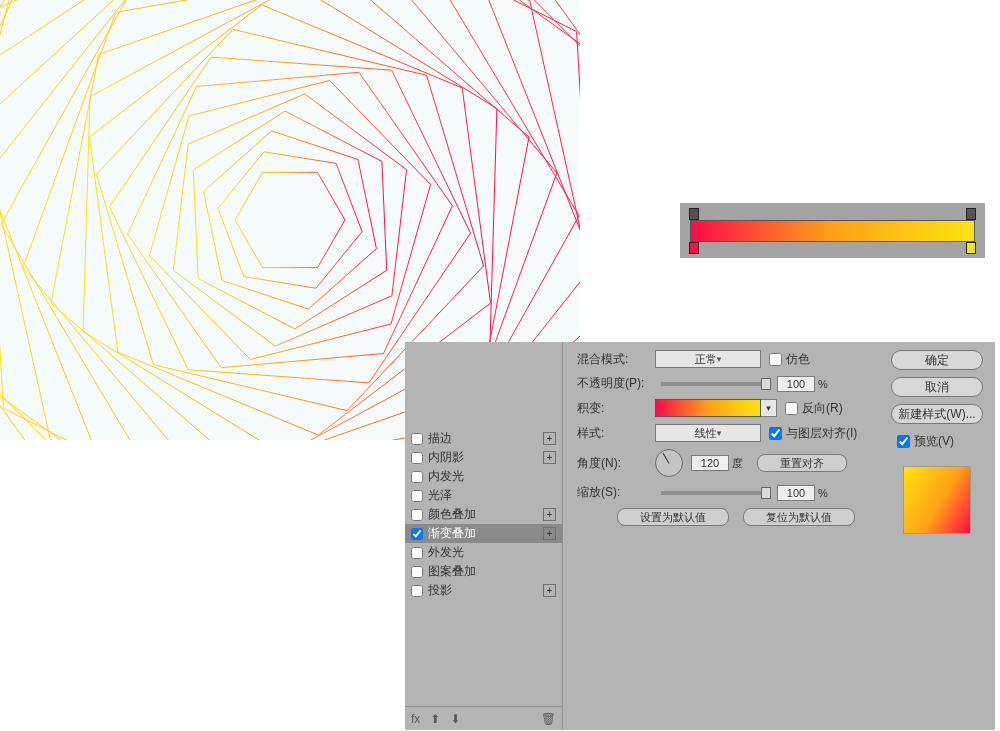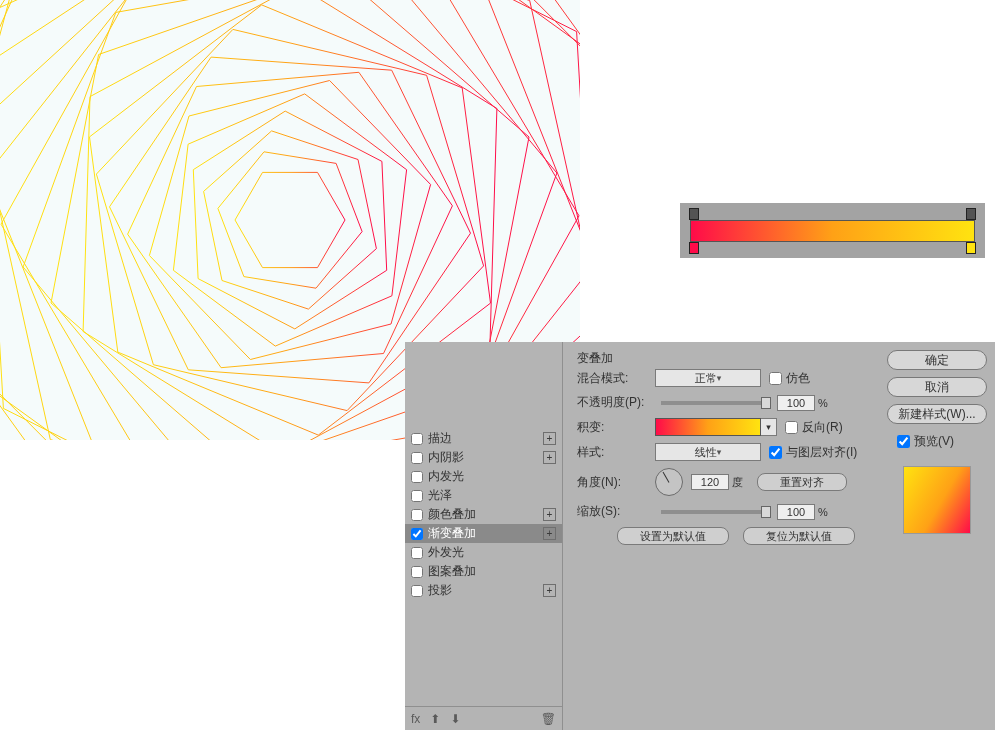--- a/index.html
+++ b/index.html
@@ -227,21 +227,21 @@
 
   
   .rightcol {
     width: 116px;
     padding: 8px 10px;
     display: flex;
     flex-direction: column;
     align-items: center;
   }
   .dlg-btn {
-    width: 100px;
+    width: 92px;
     height: 20px;
     background: #d7d7d7;
     border: 1px solid #787878;
     border-radius: 10px;
     font-size: 12px;
     text-align: center;
     line-height: 18px;
     margin-bottom: 7px;
   }
   .preview-row {
@@ -359,21 +359,20 @@
     <div class="styles-footer">
       <span>fx</span>
       <span>⬆</span>
       <span>⬇</span>
       <span style="flex:1"></span>
       <span>🗑</span>
     </div>
   </div>
 
   <div class="settings">
-    <div class="sec-title">变叠加</div>
 
     <div class="row">
       <div class="lbl">混合模式:</div>
       <div class="select">
         <span>正常</span>
         <span class="caret">▾</span>
       </div>
       <div class="cbwrap">
         <input type="checkbox" class="cb" style="">
         <span>仿色</span>

